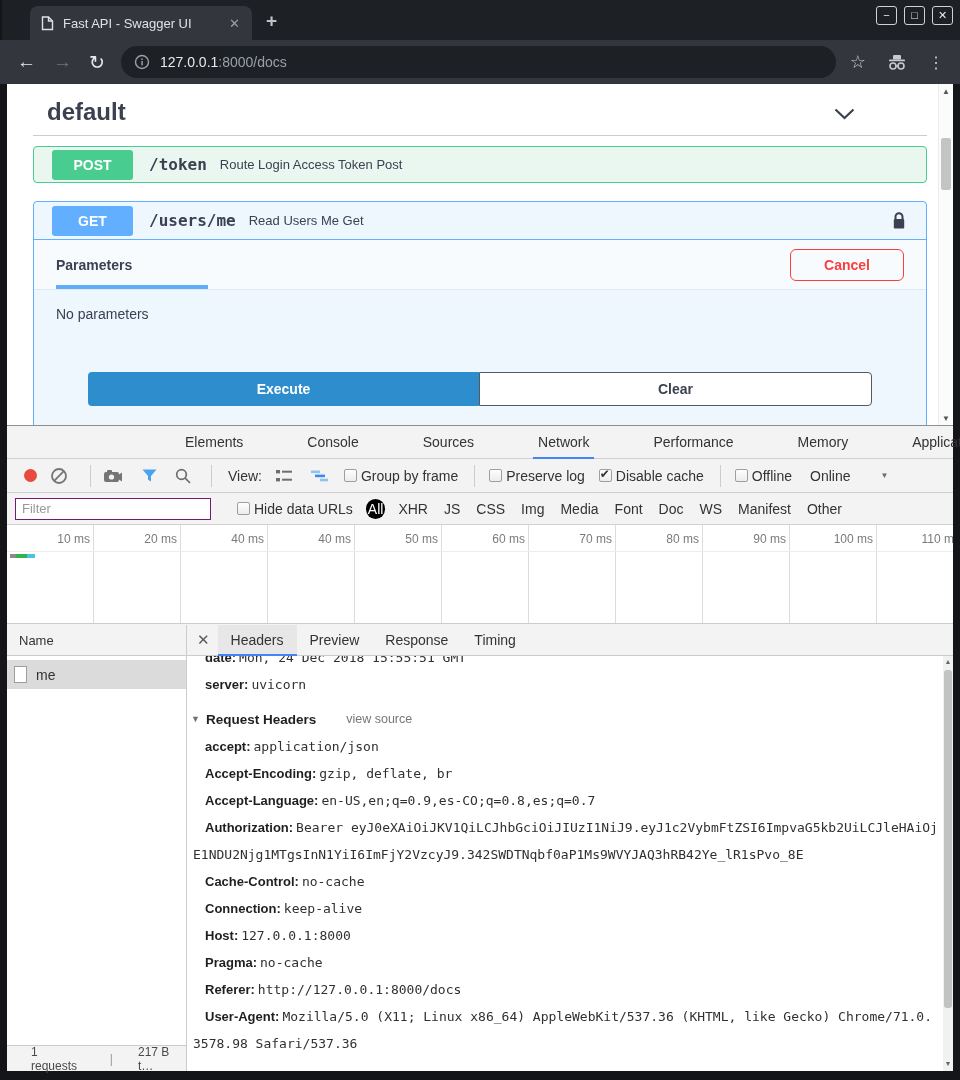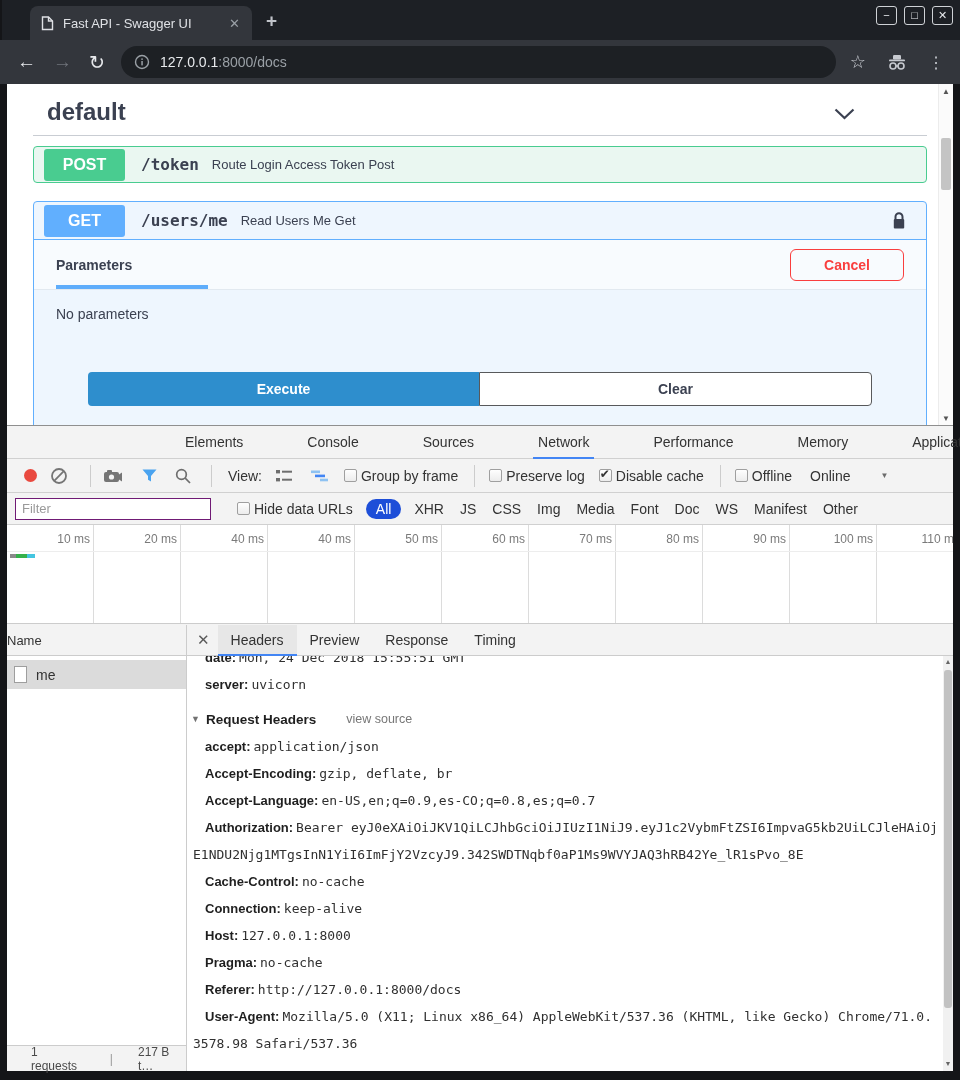--- a/index.html
+++ b/index.html
@@ -38,22 +38,22 @@
   #page { position:absolute; top:84px; left:7px; width:946px; height:341px; background:#fff; overflow:hidden; }
   .page-pad { padding:0 26px; }
   .sw-headrow { display:flex; align-items:center; position:relative; padding-top:14px; }
   .sw-title { font-size:24px; font-weight:bold; color:#3b4151; margin-left:14px; }
   .sw-chev { position:absolute; right:72px; top:24px; }
   .sw-hr { border-bottom:1px solid #c9cdd3; margin-top:9px; }
   .opblock { border-radius:4px; display:flex; align-items:center; }
   .opblock.post { margin-top:10px; height:37px; border:1px solid #49cc90; background:#eaf7f1; }
   .opblock-get-wrap { margin-top:18px; border:1px solid #61affe; background:#eef6fe; border-radius:4px; height:280px; }
   .op-header { height:38px; display:flex; align-items:center; border-bottom:1px solid #61affe; }
-  .badge { min-width:81px; text-align:center; color:#fff; font-weight:bold; font-size:16px;
-           padding:7px 0; border-radius:3px; margin-left:10px; font-family:"Liberation Sans",sans-serif; }
+  .badge { min-width:81px; text-align:center; color:#fff; font-weight:bold; font-size:14px;
+           padding:7px 0; border-radius:3px; margin-left:18px; font-family:"Liberation Sans",sans-serif; }
   .badge.post { background:#49cc90; }
   .badge.get  { background:#61affe; }
   .op-path { font-family:"DejaVu Sans Mono",monospace; font-weight:bold; font-size:16px; color:#3b4151; margin-left:16px; }
   .op-sum { font-size:13px; color:#3b4151; margin-left:13px; }
   .lock { margin-left:auto; margin-right:18px; }
   .sec-header { height:50px; background:#f8fbfe; display:flex; align-items:center; position:relative;
                 padding:0 22px; border-bottom:1px solid #e2e9f0; }
   .sec-title { font-size:14px; font-weight:bold; color:#3b4151; }
   .sec-underline { position:absolute; left:22px; bottom:0; width:152px; height:4px; background:#5fadfb; }
   .cancel-btn { margin-left:auto; border:1px solid #f93e3e; color:#f93e3e; font-weight:bold; font-size:14px;
@@ -91,35 +91,35 @@
   .chk { width:13px; height:13px; border:1px solid #9f9f9f; border-radius:2px;
          background:linear-gradient(#fefefe,#ececec); position:relative; flex:none; }
   .chk.on::after { content:'✔'; position:absolute; left:0px; top:-3px; font-size:12px; color:#343434; }
   .dd-arrow { font-size:8px; color:#6b6b6b; margin-left:26px; }
 
   .dt-filterbar { height:32px; display:flex; align-items:center; border-bottom:1px solid #d0d0d0; }
   .filter-input { width:196px; height:22px; margin-left:8px; border:1px solid #701a75; background:#fff;
                   font-size:13px; color:#666; padding:2px 6px; outline:none; font-family:"Liberation Sans",sans-serif; }
   .filter-input::placeholder { color:#9a9a9a; }
   .ftype { margin:0 8px; color:#333; }
-  .ftype.pill { background:#1d4ed8; color:#fff; border-radius:10px; padding:2px 10px; margin:0 5px 0 9px; }
+  .ftype.pill { background:#000000; color:#fff; border-radius:10px; padding:2px 2px; margin:0 5px 0 9px; }
 
   .dt-timeline { height:99px; background:#fff; border-bottom:1px solid #ccc; position:relative; overflow:hidden;
     background-image:repeating-linear-gradient(to right, transparent 0px, transparent 86px, #dcdcdc 86px, #dcdcdc 87px); }
   .tick-row { display:flex; height:27px; border-bottom:1px solid #ededed; width:960px; }
   .tick { width:87px; flex:none; text-align:right; padding:7px 4px 0 0; font-size:12px; color:#7a7a7a; }
   .wf-bar { position:absolute; left:3px; top:29px; height:4px; display:flex; }
   .wf-s1 { width:6px; background:#8a8a8a; }
   .wf-s2 { width:11px; background:#35b14b; }
   .wf-s3 { width:8px; background:#44c5e0; }
 
   .dt-main { position:absolute; top:199px; bottom:0; left:0; right:0; display:flex; }
   .req-panel { width:180px; border-right:1px solid #ccc; display:flex; flex-direction:column; background:#fff; }
   .req-head { height:31px; background:#f3f3f3; border-bottom:1px solid #ccc; display:flex; align-items:center;
-              padding-left:0; font-size:13px; color:#333; flex:none; }
+              padding-left:12px; font-size:13px; color:#333; flex:none; }
   .req-row { height:29px; margin-top:4px; background:#dbdbdb; display:flex; align-items:center; font-size:14px; color:#333; }
   .file-ic { width:13px; height:17px; background:#fff; border:1px solid #9e9e9e; margin:0 9px 0 7px; }
   .req-fill { flex:1; background:#fff; }
   .req-summary { height:26px; border-top:1px solid #ccc; background:#f3f3f3; font-size:12px; color:#4a4a4a;
                  display:flex; align-items:center; padding-left:24px; gap:25px; flex:none; }
   .sum-div { color:#999; }
 
   .det-panel { flex:1; display:flex; flex-direction:column; background:#fff; position:relative; overflow:hidden; }
   .det-tabbar { height:31px; background:#f3f3f3; border-bottom:1px solid #ccc; display:flex; align-items:center;
                 font-size:14px; color:#333; flex:none; }

